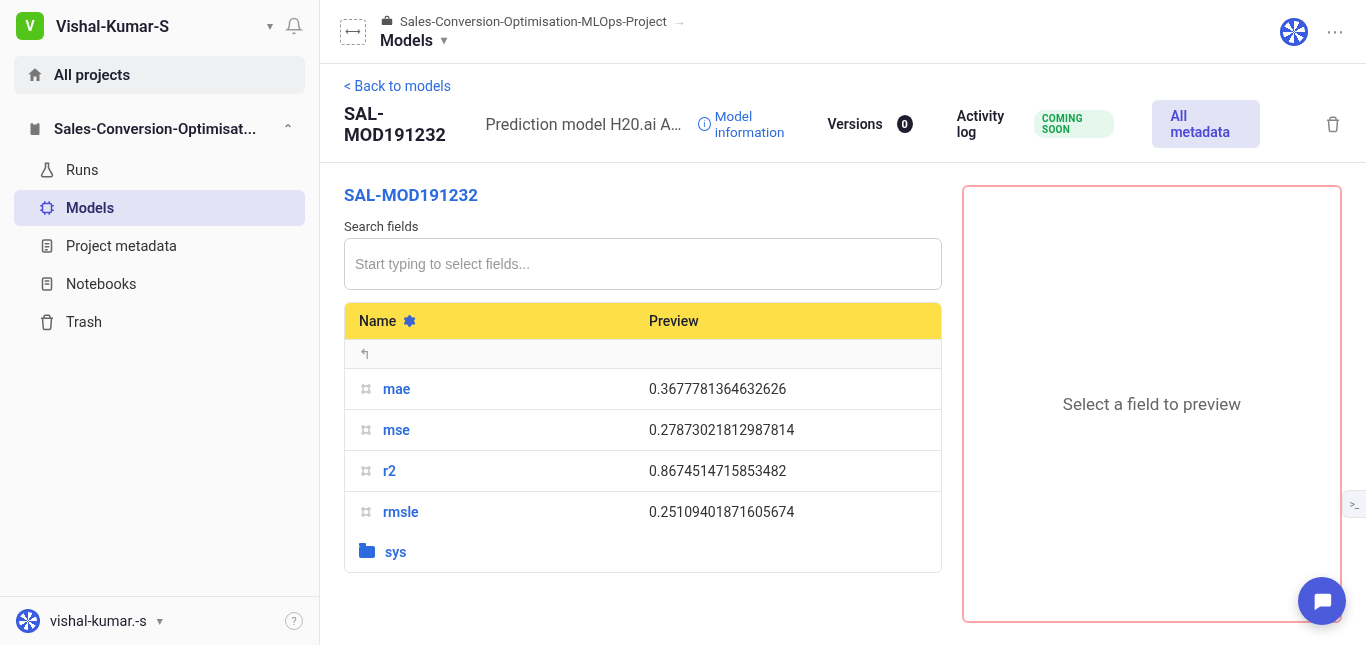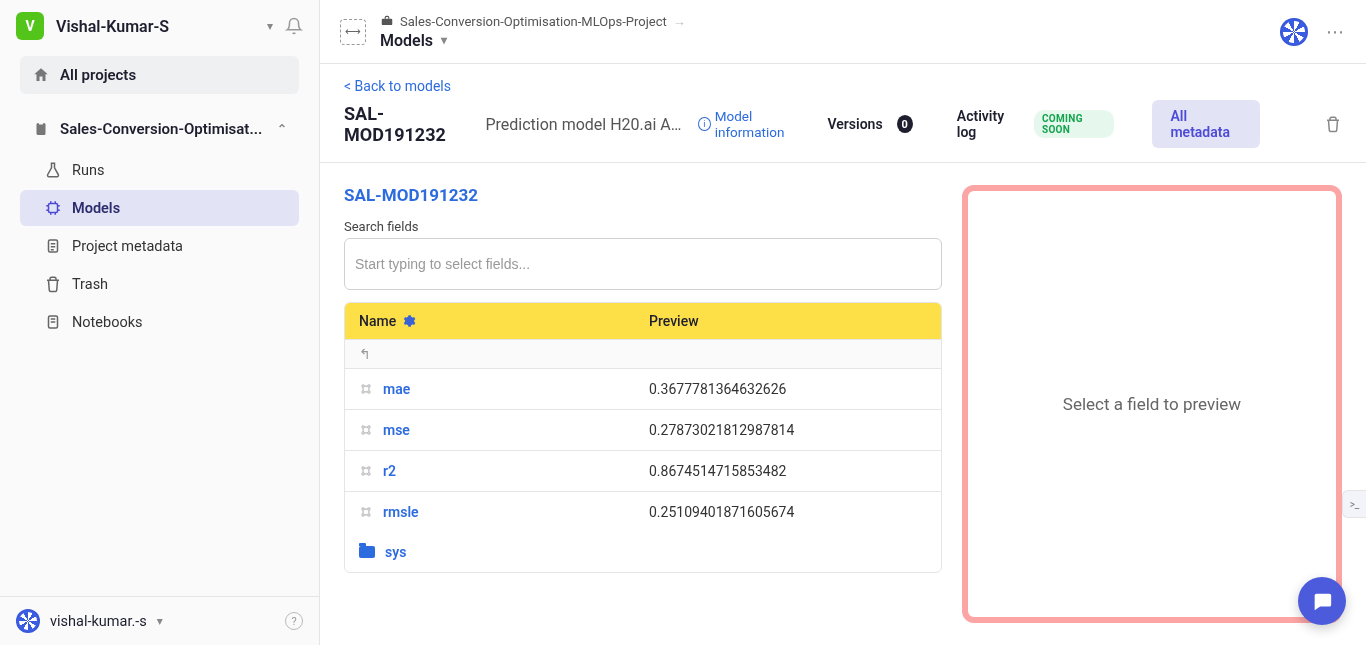--- a/index.html
+++ b/index.html
@@ -8,21 +8,21 @@
     .app { display: flex; height: 100%; }
     
     
     .sidebar { width: 320px; background: #fafafb; border-right: 1px solid #e5e5e7; display: flex; flex-direction: column; }
     .sidebar-top { padding: 12px 16px 8px; display: flex; align-items: center; gap: 12px; }
     .wsp-badge { width: 28px; height: 28px; background: #52c41a; border-radius: 6px; color: #fff; font-weight: 700; display: flex; align-items: center; justify-content: center; font-size: 14px; }
     .wsp-name { font-size: 16px; font-weight: 600; flex: 1; }
     .chev { color: #888; font-size: 12px; }
     .bell { color: #999; font-size: 16px; margin-left: auto; }
     
-    .sidebar-section { padding: 8px 20px; }
+    .sidebar-section { padding: 8px 14px; }
     .allproj { display: flex; align-items: center; gap: 10px; padding: 10px 12px; background: #eff0f2; border-radius: 6px; font-weight: 600; font-size: 15px; }
     .allproj svg { width: 18px; height: 18px; }
     
     .proj-row { display: flex; align-items: center; gap: 10px; padding: 10px 12px; font-weight: 600; font-size: 15px; color: #1e1e2e; cursor: pointer; }
     .proj-row svg { width: 18px; height: 18px; flex-shrink: 0; }
     .proj-name { flex: 1; white-space: nowrap; overflow: hidden; text-overflow: ellipsis; }
     
     .nav-list { margin-top: 4px; }
     .nav-item { display: flex; align-items: center; gap: 10px; padding: 9px 12px 9px 24px; font-size: 14.5px; color: #333; border-radius: 6px; cursor: pointer; margin: 2px 0; }
     .nav-item.active { background: #e3e3f6; color: #2d2d6e; font-weight: 600; }
@@ -76,21 +76,21 @@
     .ft-parent { padding: 6px 14px; border-bottom: 1px solid #e5e5e7; background: #fafafb; }
     .ft-parent .up-ic { color: #999; }
     .ft-row { display: flex; border-bottom: 1px solid #e5e5e7; cursor: pointer; }
     .ft-row:last-child { border-bottom: none; }
     .ft-row .col-nm { flex: 0 0 290px; padding: 12px 14px; display: flex; align-items: center; gap: 10px; color: #2d6cdf; font-weight: 600; }
     .ft-row .col-nm .fic { color: #bbb; font-weight: normal; }
     .ft-row .col-pv { flex: 1; padding: 12px 14px; color: #333; }
     .folder-ic { width: 16px; height: 12px; background: #2d6cdf; border-radius: 2px; position: relative; display:inline-block; }
     .folder-ic::before { content:""; position:absolute; top:-3px; left:0; width:7px; height:3px; background:#2d6cdf; border-radius:1px 1px 0 0;}
     
-    .right-col { flex: 1; border: 6px solid #fca5a5; border-radius: 12px; display: flex; align-items: center; justify-content: center; color: #666; font-size: 17px; }
+    .right-col { flex: 1; border: 2px solid #fca5a5; border-radius: 6px; display: flex; align-items: center; justify-content: center; color: #666; font-size: 17px; }
     
     .chat-fab { position: absolute; right: 20px; bottom: 20px; width: 48px; height: 48px; border-radius: 50%; background: #4b5bdc; display: flex; align-items: center; justify-content: center; box-shadow: 0 4px 12px rgba(0,0,0,.2); }
     .chat-fab svg { width: 22px; height: 22px; fill: #fff; }
     
     .side-tab { position: absolute; right: 0; top: 490px; width: 24px; height: 28px; background: #f3f3fa; border: 1px solid #e5e5e7; border-right: none; border-radius: 6px 0 0 6px; display:flex; align-items:center; justify-content:center; color:#777; font-size:10px;}
     
     .ico { display:inline-flex; }
   </style>
 </head>
 <body>
@@ -155,33 +155,33 @@
               <svg viewBox="0 0 24 24" fill="none" stroke="#666" stroke-width="2">
                 <rect x="6" y="4" width="12" height="16" rx="2"></rect>
                 <path d="M9 9h6M9 13h6M9 17h4"></path>
               </svg>
             </span>
           <span>Project metadata</span>
         </div>
         <div class="nav-item">
           <span class="ico">
               <svg viewBox="0 0 24 24" fill="none" stroke="#666" stroke-width="2">
-                <path d="M4 7h16M8 7V5a2 2 0 012-2h4a2 2 0 012 2v2M6 7l1 13a2 2 0 002 2h6a2 2 0 002-2l1-13"></path>
-              </svg>
-            </span>
-          <span>Trash</span>
-        </div>
-        <div class="nav-item">
-          <span class="ico">
-              <svg viewBox="0 0 24 24" fill="none" stroke="#666" stroke-width="2">
                 <rect x="6" y="4" width="12" height="16" rx="2"></rect>
                 <path d="M9 8h6M9 12h6"></path>
               </svg>
             </span>
           <span>Notebooks</span>
+        </div>
+        <div class="nav-item">
+          <span class="ico">
+              <svg viewBox="0 0 24 24" fill="none" stroke="#666" stroke-width="2">
+                <path d="M4 7h16M8 7V5a2 2 0 012-2h4a2 2 0 012 2v2M6 7l1 13a2 2 0 002 2h6a2 2 0 002-2l1-13"></path>
+              </svg>
+            </span>
+          <span>Trash</span>
         </div>
       </div>
     </div>
 
     <div class="sidebar-footer">
       <span class="avatar-sm"></span>
       <span class="username">vishal-kumar.-s</span>
       <span class="chev ico">▾</span>
       <span class="help-ic">?</span>
     </div>

